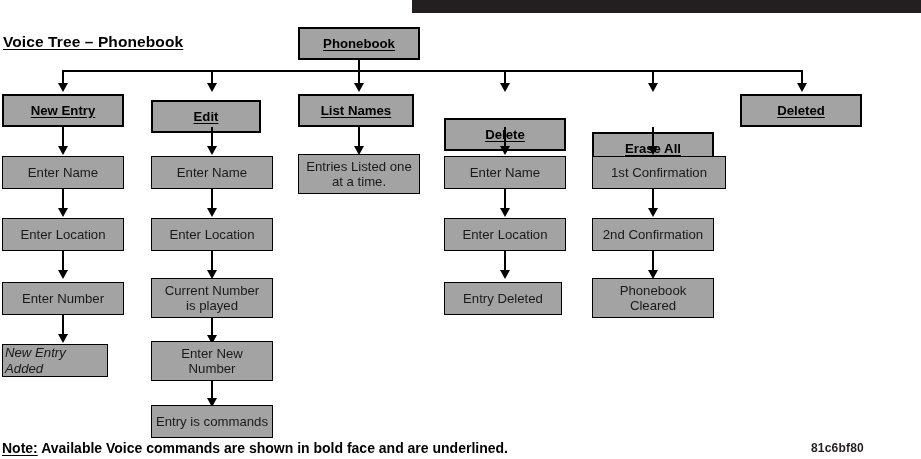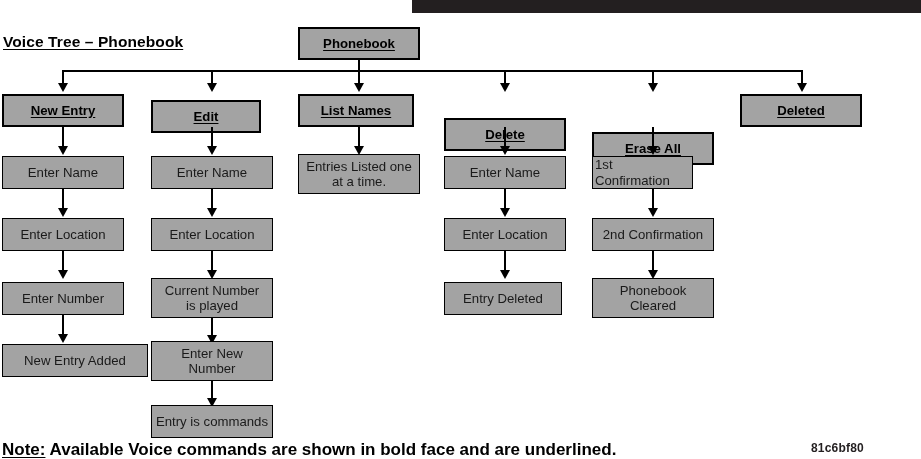--- a/index.html
+++ b/index.html
@@ -37,21 +37,21 @@
     text-decoration: underline;
     text-underline-offset: 2px;
     white-space: nowrap;
   }
 
   
   #footer-note {
     position: absolute;
     left: 2px;
     top: 440px;
-    font-size: 17px;
+    font-size: 14px;
     font-weight: bold;
     white-space: nowrap;
   }
   #footer-note .note-lead {
     text-decoration: underline;
     text-underline-offset: 2px;
   }
   #doc-code {
     position: absolute;
     left: 811px;
@@ -160,21 +160,21 @@
 </div>
 <div class="vline" style="left:62px; top:251px; height:20px;"></div>
 <div class="arrowhead" style="left:57.5px; top:270px;"></div>
 
 <div class="node" style="left:2px; top:282px; width:122px; height:33px;">
   <span class="node-label">Enter Number</span>
 </div>
 <div class="vline" style="left:62px; top:315px; height:20px;"></div>
 <div class="arrowhead" style="left:57.5px; top:334px;"></div>
 
-<div class="node" style="left:2px; top:344px; width:146px; height:33px;">
+<div class="node" style="left:2px; top:344px; width:106px; height:33px;font-style:italic;">
   <span class="node-label">New Entry Added</span>
 </div>
 
 <div class="node level1" style="left:151px; top:100px; width:110px; height:33px;">
   <span class="node-label">Edit</span>
 </div>
 <div class="vline" style="left:211px; top:127px; height:20px;"></div>
 <div class="arrowhead" style="left:206.5px; top:146px;"></div>
 
 <div class="node" style="left:151px; top:156px; width:122px; height:33px;">
@@ -239,21 +239,21 @@
 <div class="node" style="left:444px; top:282px; width:118px; height:33px;">
   <span class="node-label">Entry Deleted</span>
 </div>
 
 <div class="node level1" style="left:592px; top:96px; width:122px; height:33px;margin-top:36px;">
   <span class="node-label">Erase All</span>
 </div>
 <div class="vline" style="left:652px; top:127px; height:20px;"></div>
 <div class="arrowhead" style="left:647.5px; top:146px;"></div>
 
-<div class="node" style="left:592px; top:156px; width:101px; height:33px;">
+<div class="node" style="left:592px; top:156px; width:134px; height:33px;">
   <span class="node-label">1st Confirmation</span>
 </div>
 <div class="vline" style="left:652px; top:189px; height:20px;"></div>
 <div class="arrowhead" style="left:647.5px; top:208px;"></div>
 
 <div class="node" style="left:592px; top:218px; width:122px; height:33px;">
   <span class="node-label">2nd Confirmation</span>
 </div>
 <div class="vline" style="left:652px; top:251px; height:20px;"></div>
 <div class="arrowhead" style="left:647.5px; top:270px;"></div>

